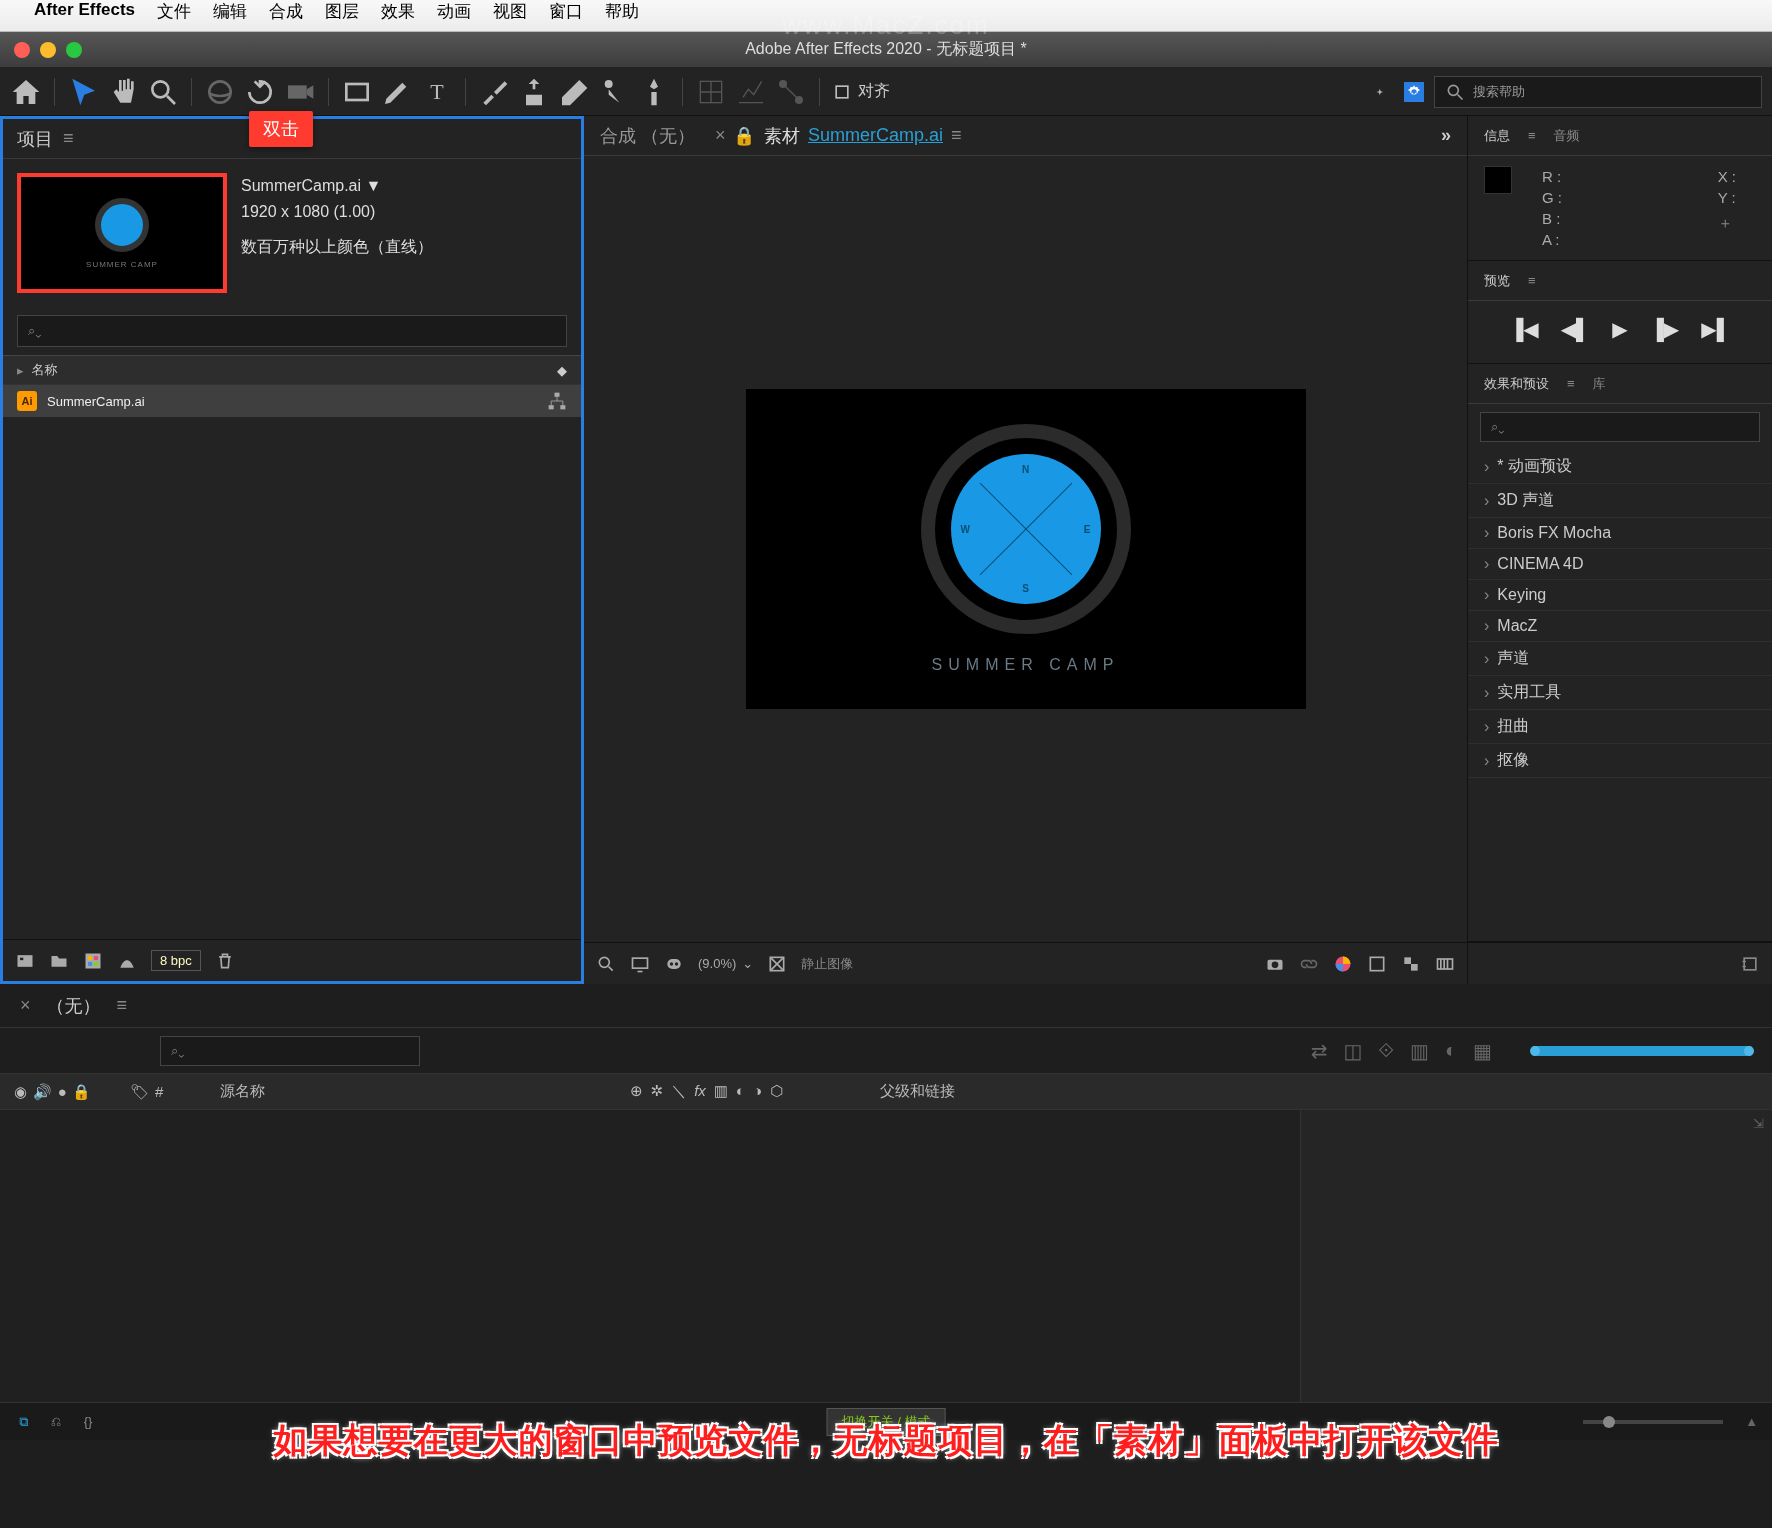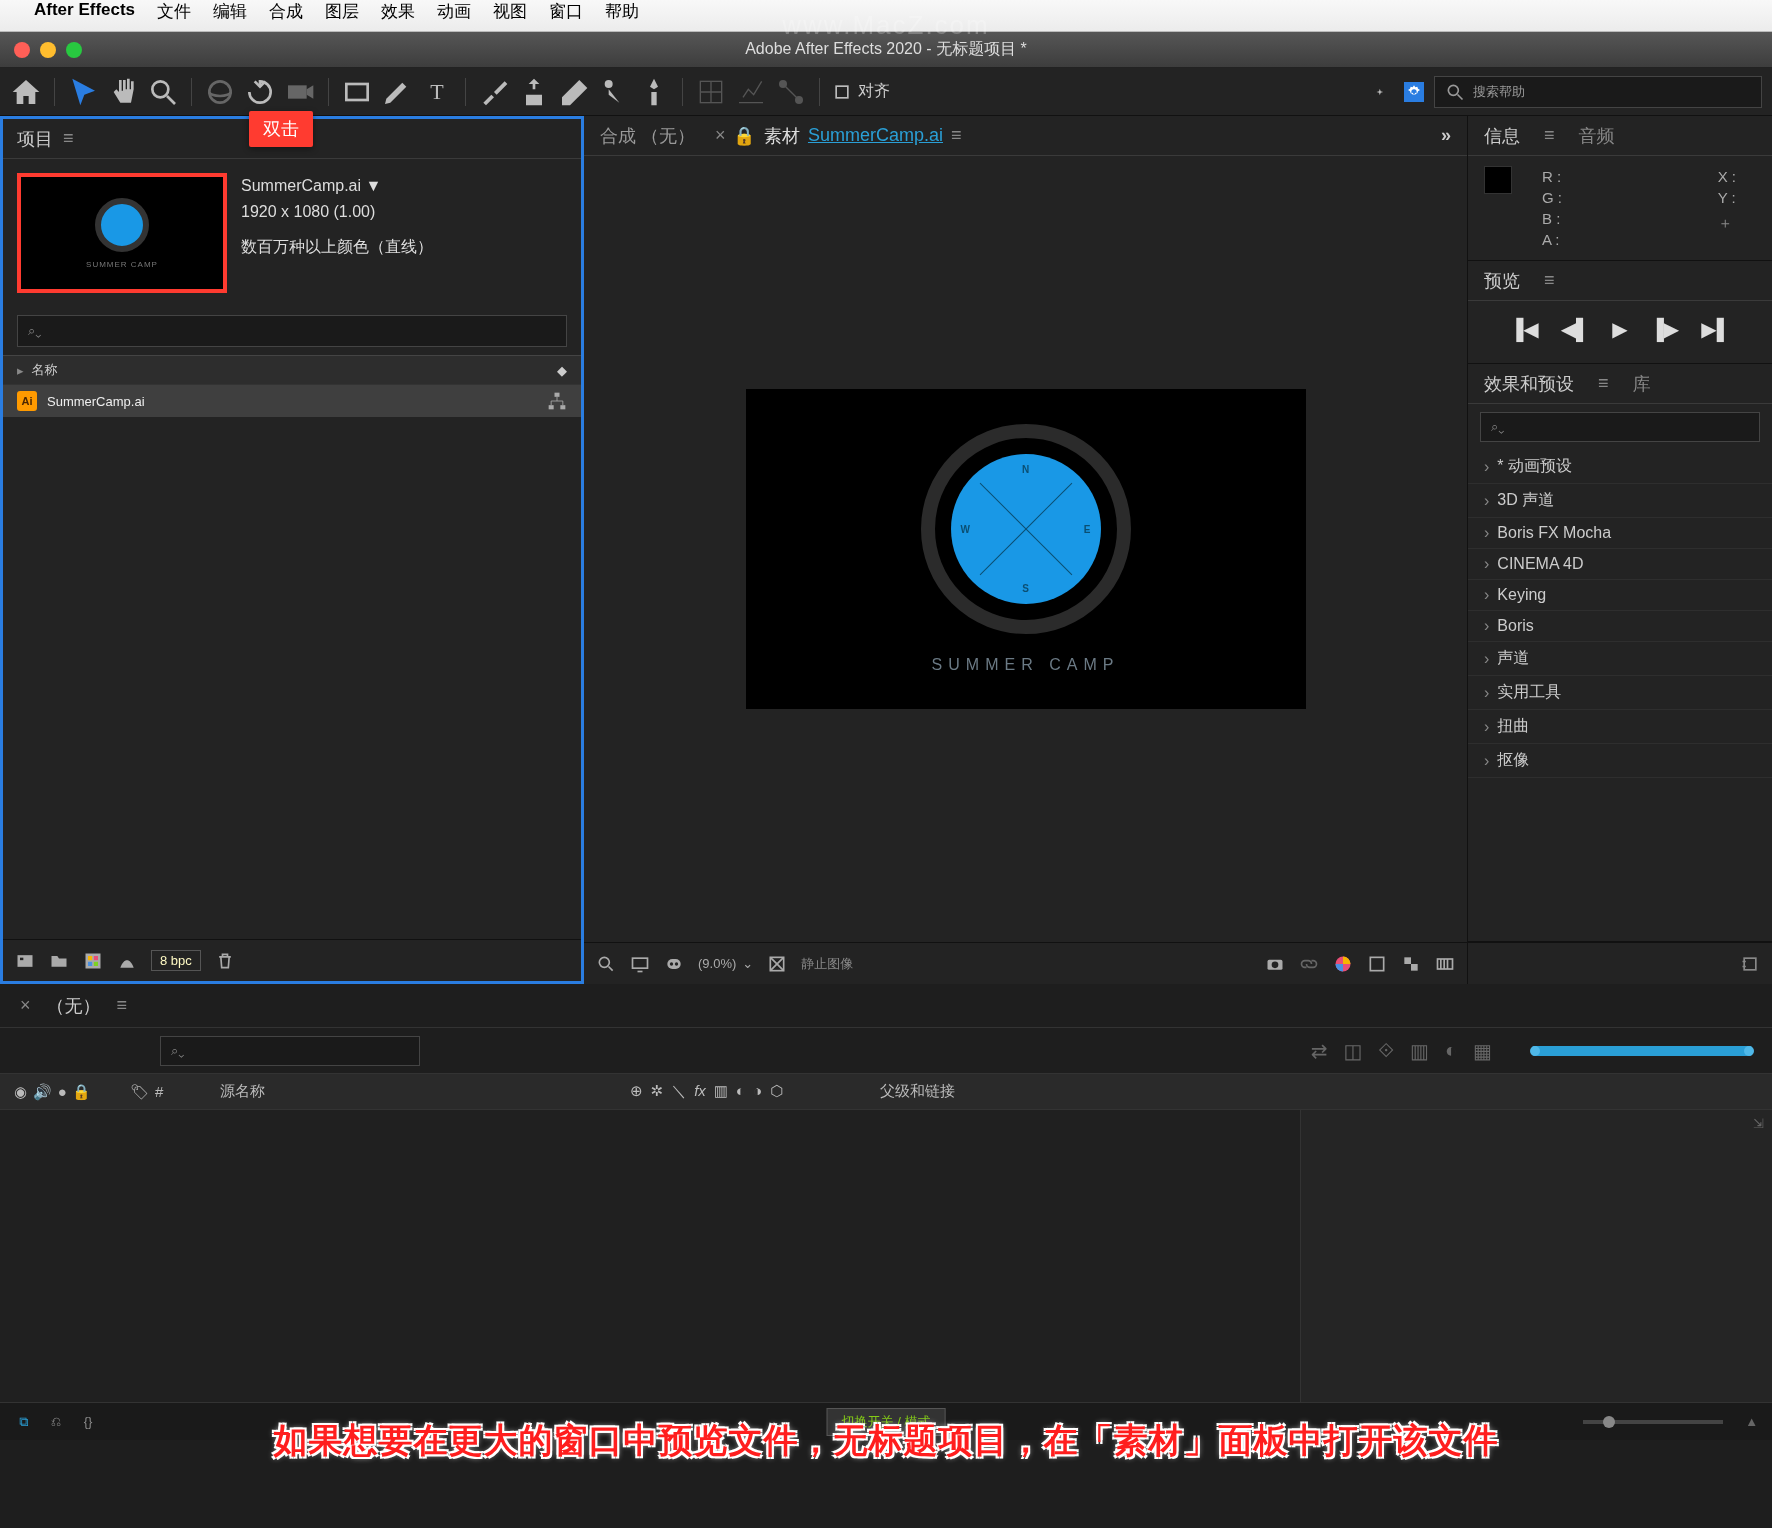--- a/index.html
+++ b/index.html
@@ -73,21 +73,21 @@
 .compass-inner::after { transform: translate(-50%,-50%) rotate(-45deg); }
 .compass-inner .dir { position:absolute; font-size:10px; color:#0b4f73; font-weight:600; }
 .dir-n { top:10px; left:50%; transform:translateX(-50%);} .dir-s { bottom:10px; left:50%; transform:translateX(-50%);} 
 .dir-w { left:10px; top:50%; transform:translateY(-50%);} .dir-e { right:10px; top:50%; transform:translateY(-50%);}
 .canvas-title { color: #6b7a85; letter-spacing: 6px; font-size: 16px; margin-top: 22px; font-weight: 500; }
 .viewer-footer { height: 42px; background: #232323; border-top: 1px solid #111; display: flex; align-items: center; padding: 0 12px; gap: 14px; color: #aaa; }
 .zoom-dd { display: flex; align-items: center; gap: 6px; }
 
 
 .right-panel { border-bottom: 1px solid #111; }
-.info-tabs { height: 40px; display: flex; align-items: center; gap: 24px; font-size: 18px; padding: 0 16px; border-bottom: 1px solid #3a3a3a; }
+.info-tabs { height: 40px; display: flex; align-items: center; gap: 18px; font-size: 13px; padding: 0 16px; border-bottom: 1px solid #3a3a3a; }
 .info-grid { display: flex; padding: 10px 16px; gap: 30px; color: #aaa; font-size: 15px; }
 .info-grid .swatch { width: 28px; height: 28px; background: #000; border: 1px solid #333; }
 .rgba { line-height: 1.4; }
 .xy { line-height: 1.4; margin-left: auto; padding-right: 20px; }
 .preview-panel .controls { display: flex; justify-content: center; gap: 22px; padding: 16px 0 22px; color: #ddd; font-size: 20px; }
 .effects-panel { flex: 1; display: flex; flex-direction: column; overflow: hidden; }
 .effects-search { margin: 8px 12px; background: #1a1a1a; border: 1px solid #444; height: 30px; display: flex; align-items: center; padding: 0 10px; color: #888; }
 .effects-list { flex: 1; overflow: auto; }
 .effects-list .item { padding: 6px 16px; color: #ccc; border-bottom: 1px solid #2e2e2e; font-size: 16px; display:flex; align-items:center; gap:8px;}
 .effects-list .item::before { content: '›'; color: #888; }
@@ -515,21 +515,21 @@
         <div class="item">
             <span>Boris FX Mocha</span>
           </div>
         <div class="item">
             <span>CINEMA 4D</span>
           </div>
         <div class="item">
             <span>Keying</span>
           </div>
         <div class="item">
-            <span>Boris</span>
+            <span>MacZ</span>
           </div>
         <div class="item">
             <span>声道</span>
           </div>
         <div class="item">
             <span>实用工具</span>
           </div>
         <div class="item">
             <span>扭曲</span>
           </div>

